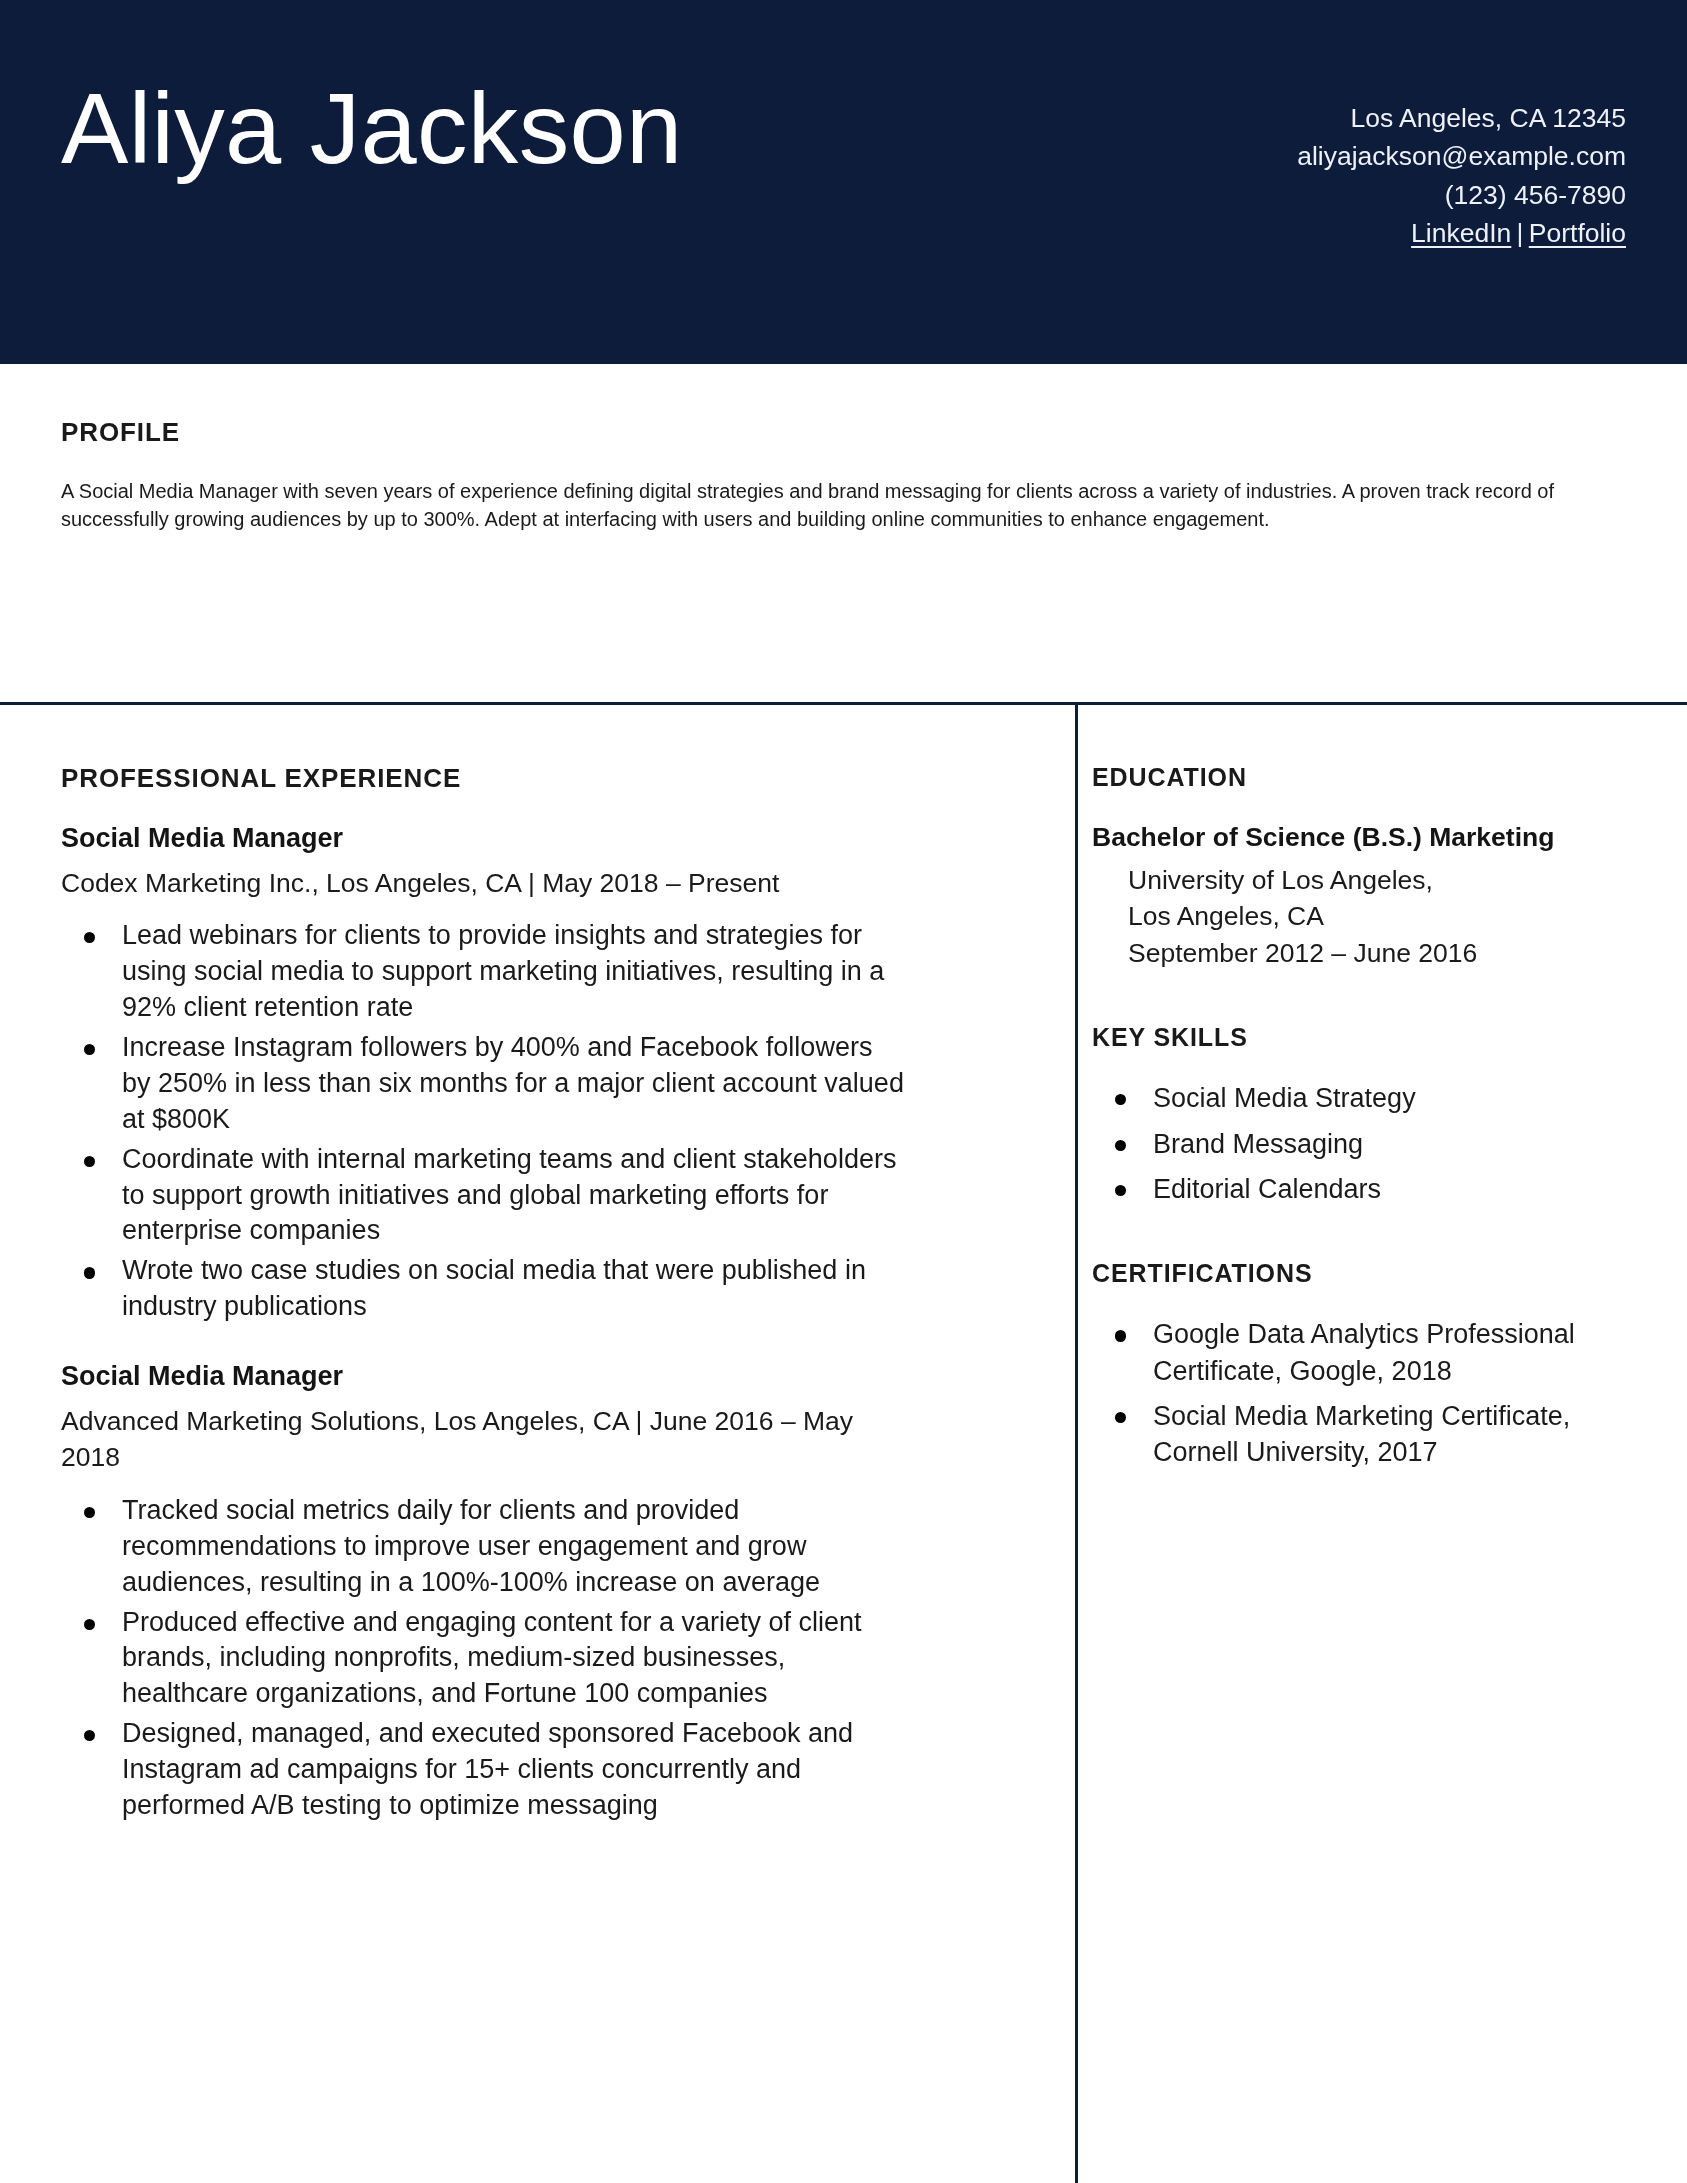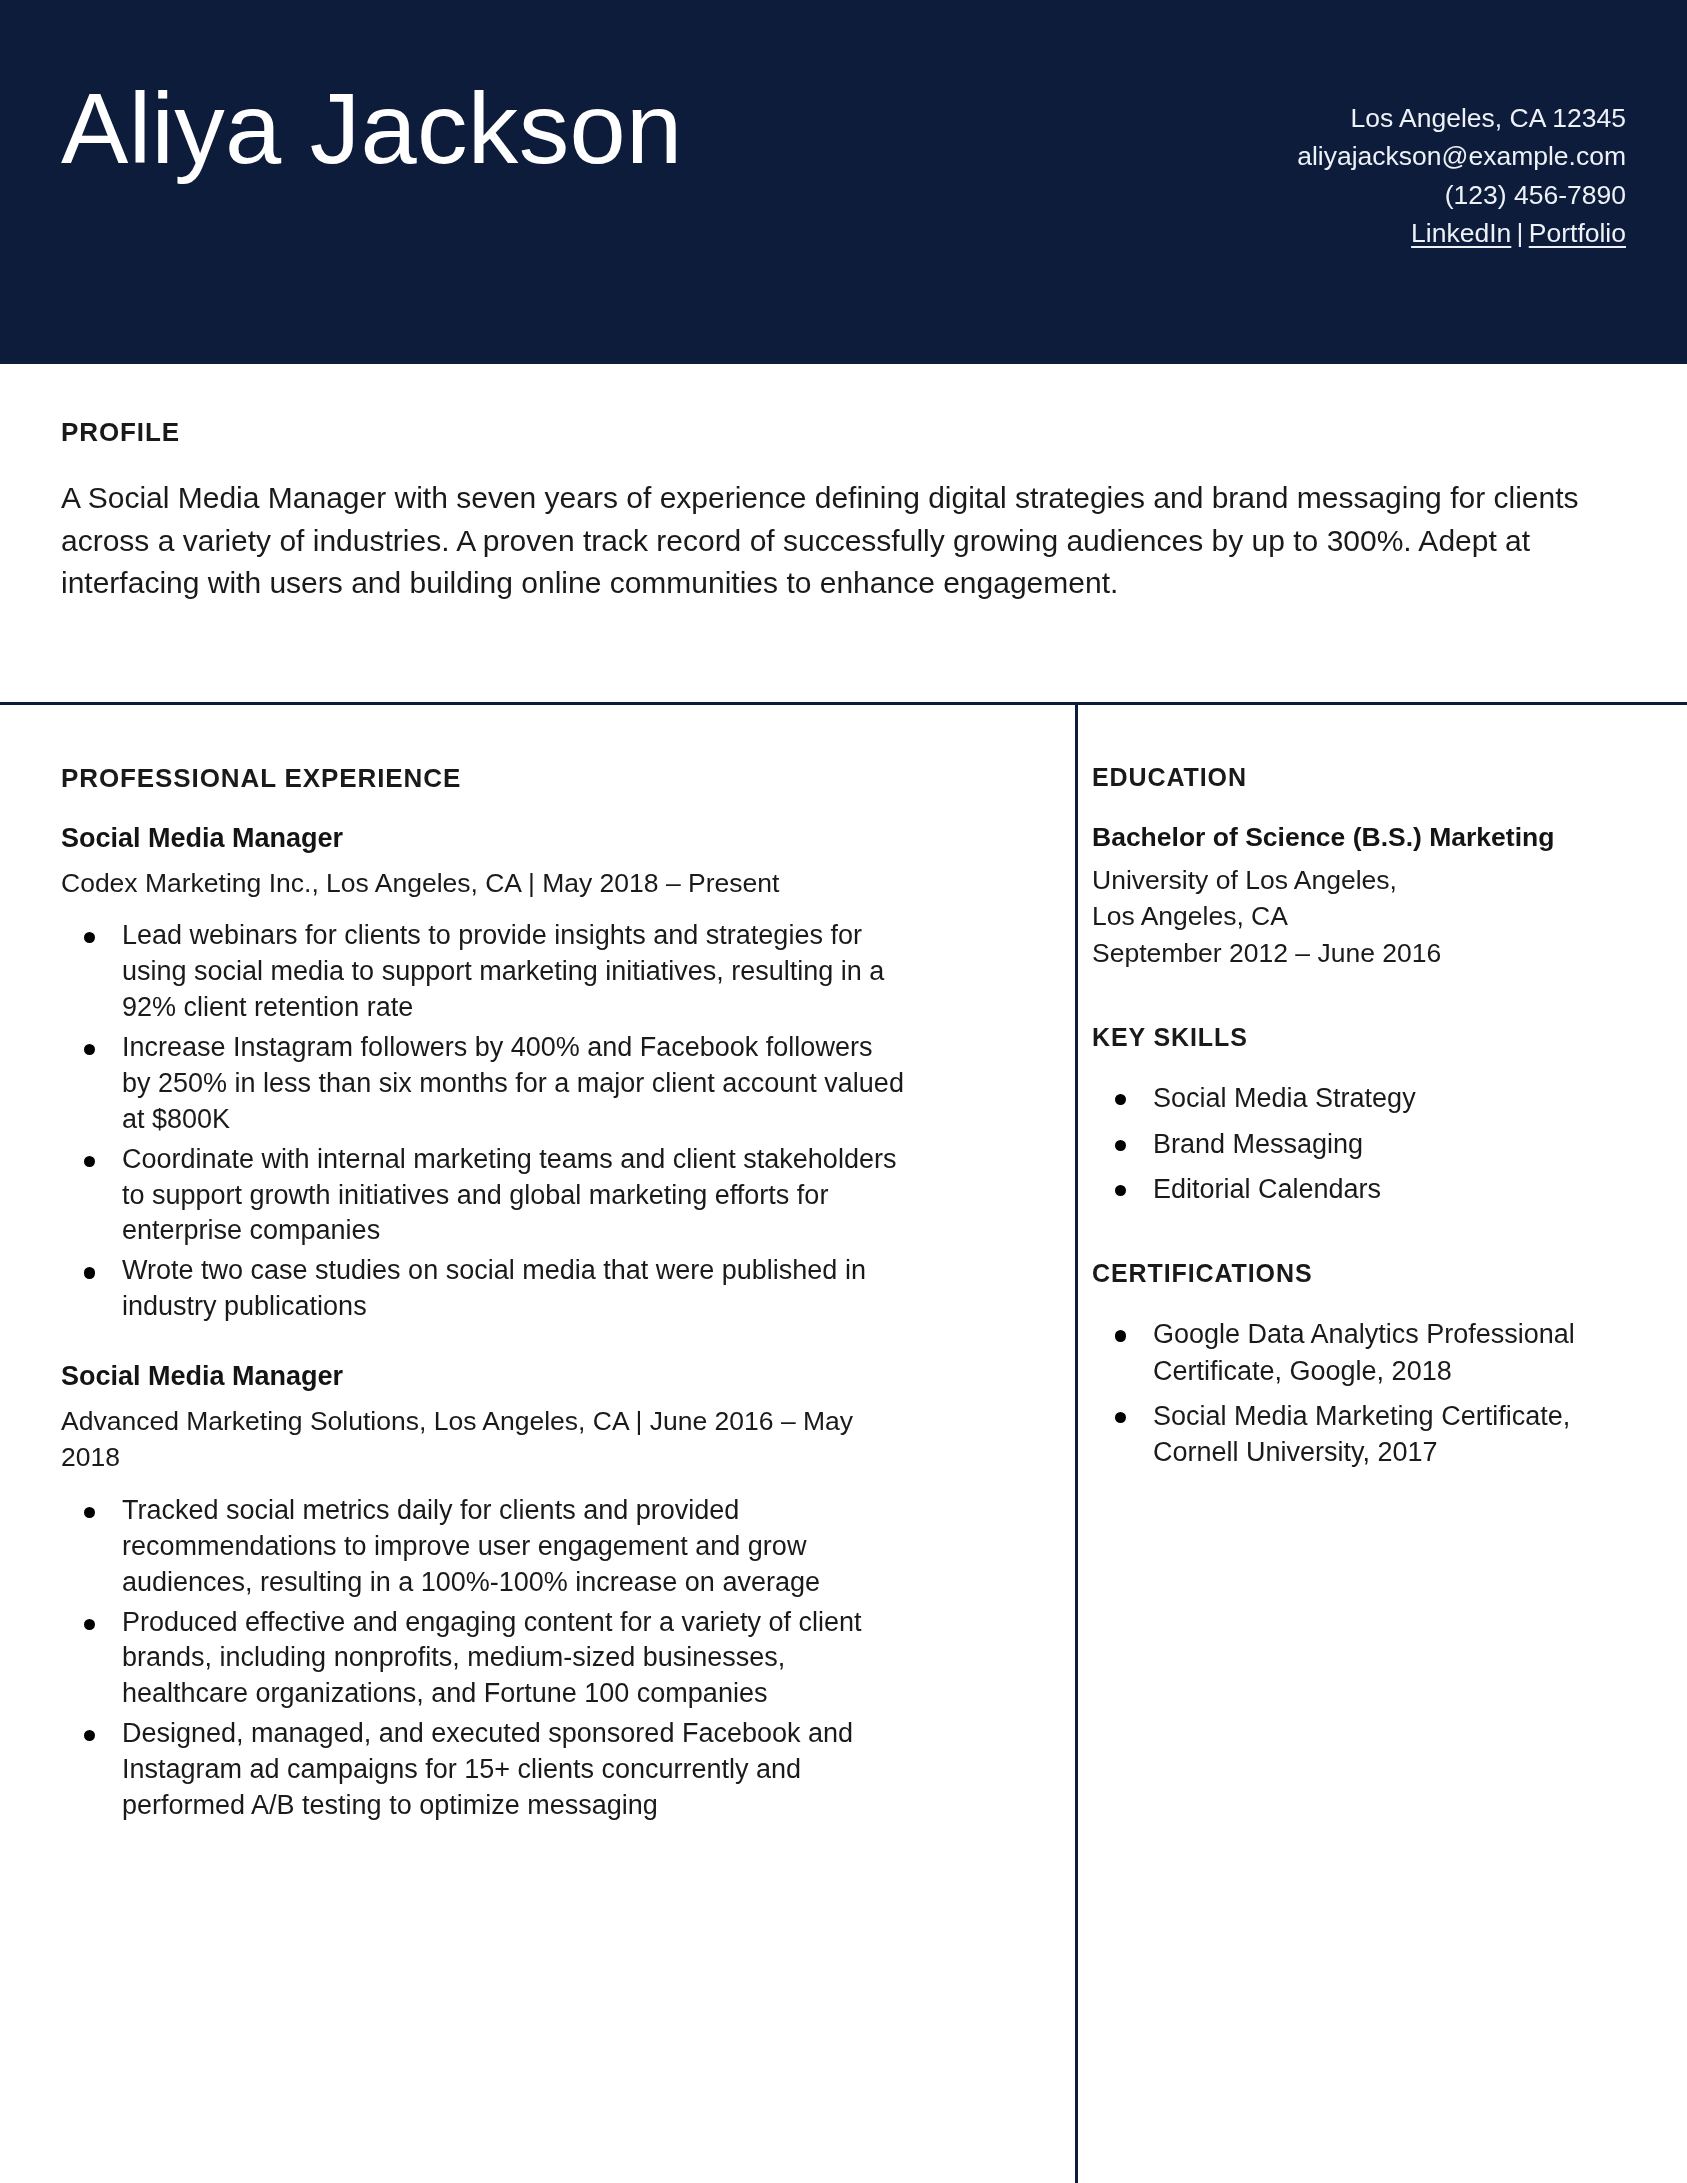--- a/index.html
+++ b/index.html
@@ -81,21 +81,21 @@
     position: relative;
   }
   .section-heading {
     font-size: 26px;
     font-weight: bold;
     letter-spacing: 0.9px;
     color: #1a1a1a;
     margin: 0 0 29px 0;
   }
   .profile-text {
-    font-size: 30px;
+    font-size: 20px;
     line-height: 1.42;
     color: #1a1a1a;
     max-width: 1561px;
   }
   .hr-divider {
     position: absolute;
     left: 0;
     width: 1687px;
     height: 3.3px;
     background: #0d1c3a;
@@ -178,20 +178,21 @@
     font-size: 26.5px;
     font-weight: bold;
     color: #141414;
     line-height: 1.32;
     margin: 0 0 6.6px 0;
   }
   .edu-line {
     font-size: 26.5px;
     color: #1a1a1a;
     line-height: 1.38;
+    margin-left: 36px;
   }
   .side-section { margin-bottom: 52px; }
   .side-section.last { margin-bottom: 0; }
 
   ul.side-bullets {
     list-style: none;
     margin: 0;
     padding: 0;
   }
   ul.side-bullets li {

